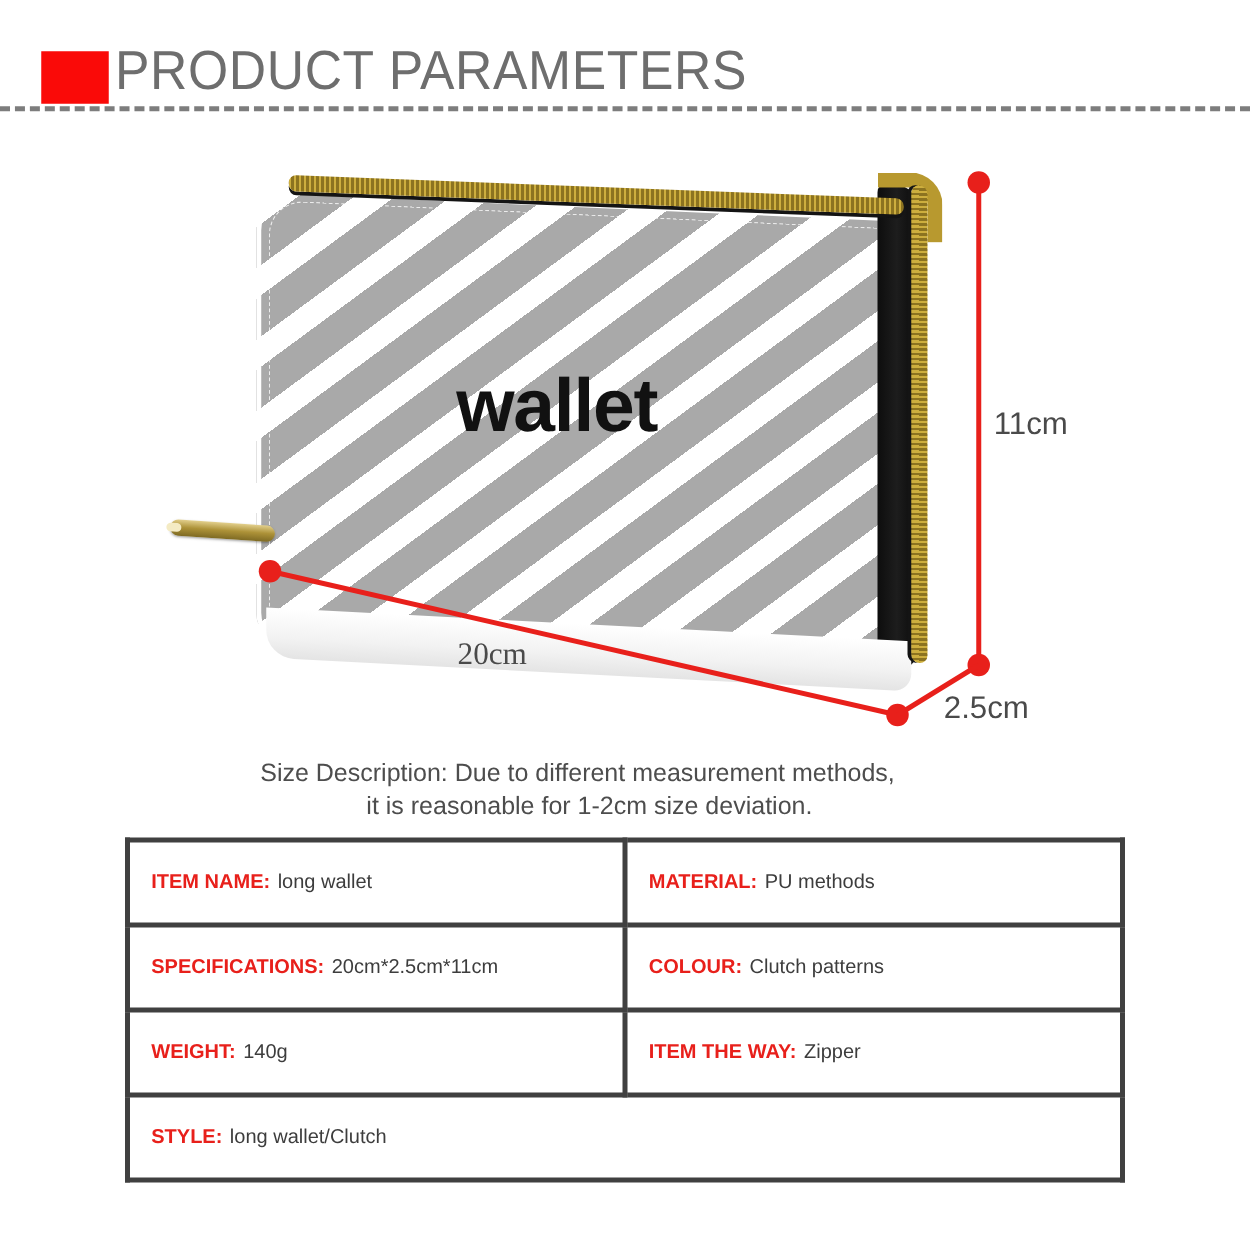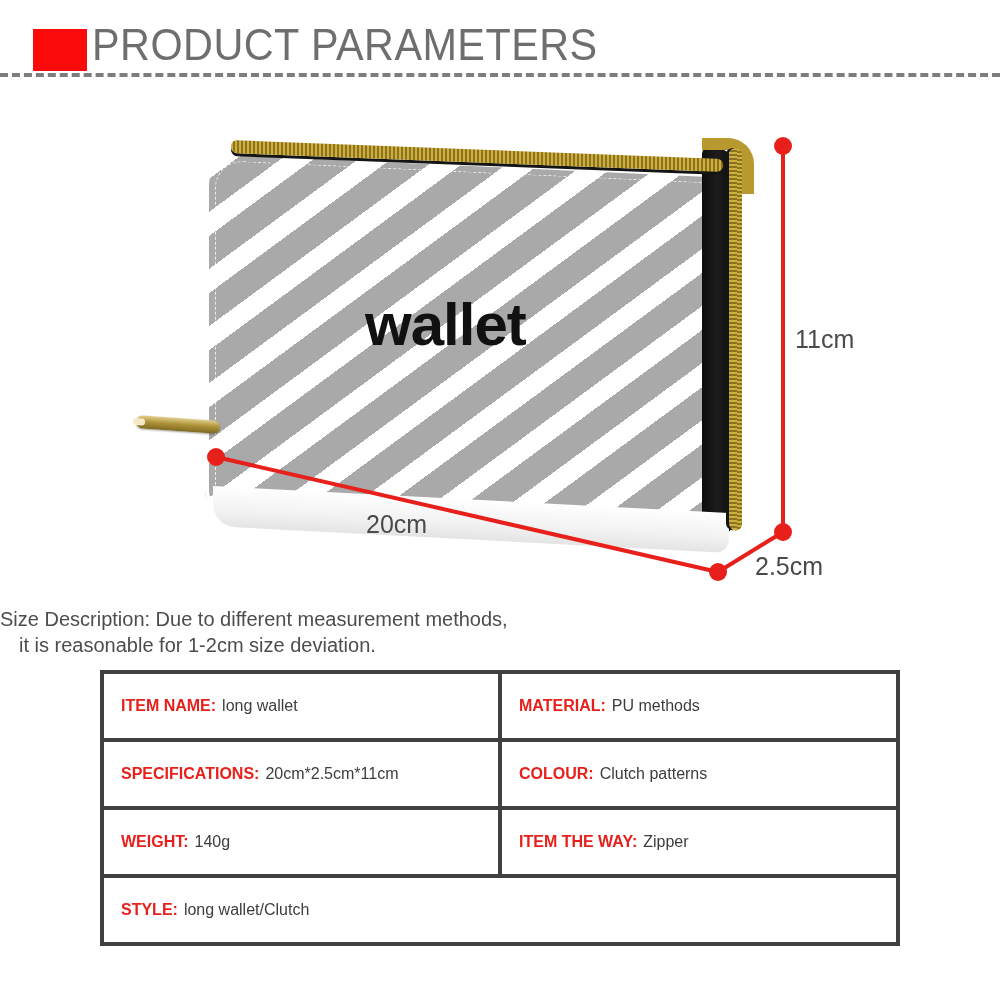--- a/index.html
+++ b/index.html
@@ -11,21 +11,21 @@
     width: 1000px;
     height: 990px;
     position: relative;
     font-family: "Liberation Sans", sans-serif;
     overflow: hidden;
   }
 
   
   #header-bar {
     position: absolute;
-    left: 0; top: 4px;
+    left: 0; top: 16px;
     width: 1000px;
     height: 78px;
   }
   #header-square {
     position: absolute;
     left: 33px; top: 25px;
     width: 54px; height: 42px;
     background: #fa0a08;
   }
   #header-title {
@@ -196,29 +196,29 @@
     z-index: 20;
   }
   .dim-label {
     position: absolute;
     font-size: 25px;
     color: #4a4a4a;
     font-family: "Liberation Sans", sans-serif;
     white-space: nowrap;
   }
   #label-height  { left: 795px; top: 325px; }
-  #label-width   { left: 366px; top: 510px; }
+  #label-width   { left: 366px; top: 510px; font-family: Liberation Serif, serif; }
   #label-depth   { left: 755px; top: 552px; }
 
   
   #size-description {
     position: absolute;
     left: 0; top: 606px;
     width: 924px;
-    text-align: left;
+    text-align: center;
     color: #4d4d4d;
     font-size: 20px;
     line-height: 26px;
     font-family: "Liberation Sans", sans-serif;
   }
   #size-desc-line2 { display: block; padding-left: 19px; }
 
   
   #spec-table {
     position: absolute;

